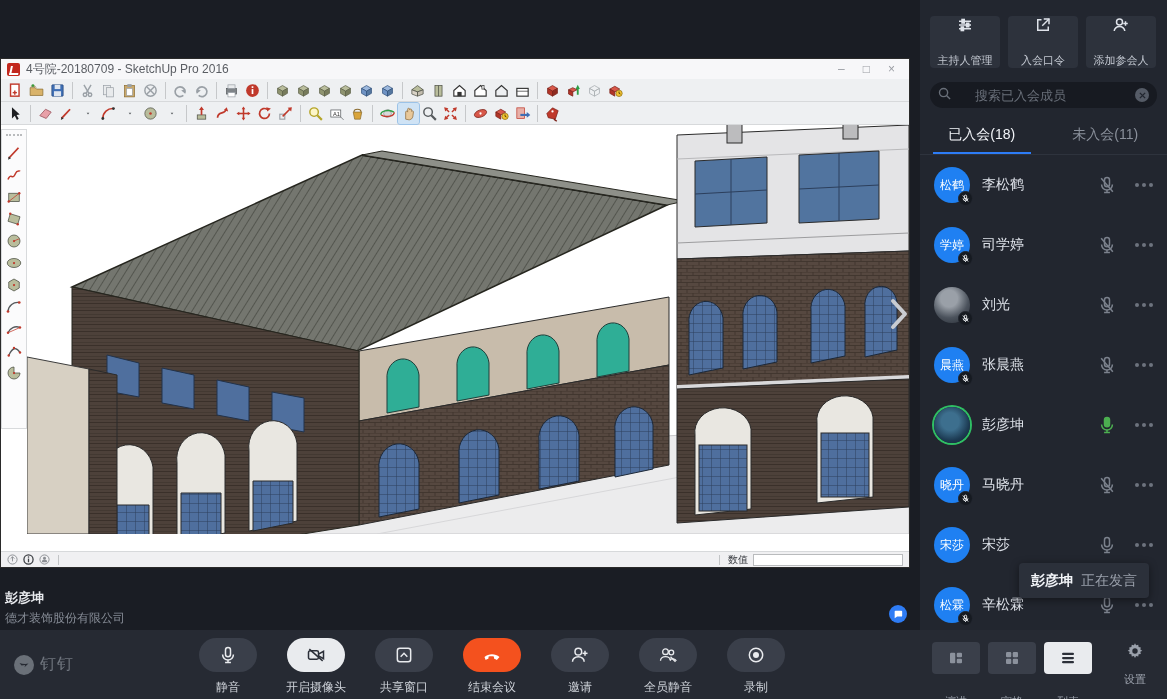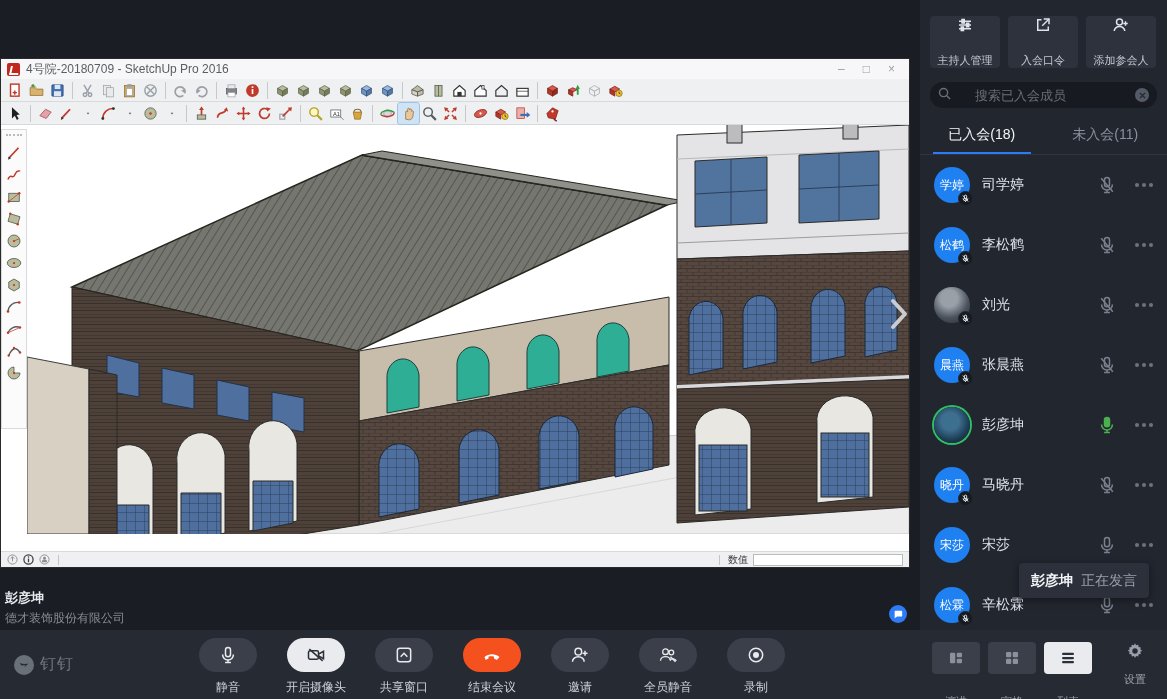--- a/index.html
+++ b/index.html
@@ -802,22 +802,22 @@
         <div class="prow show-badge">
         <span class="avatar avatar-blue"><span class="badge">
             <svg viewBox="0 0 24 24">
                 <g fill="none" stroke="#e8eaee" stroke-width="2.6">
                   <rect x="9" y="3" width="6" height="11" rx="3"></rect>
                   <path d="M5.5 11.5a6.5 6.5 0 0 0 13 0"></path>
                   <line x1="12" y1="18" x2="12" y2="21"></line>
                   <line x1="5" y1="4" x2="19" y2="20"></line>
                 </g>
               </svg>
-          </span>学婷</span>
-        <span class="pname">司学婷</span>
+          </span>松鹤</span>
+        <span class="pname">李松鹤</span>
         <span class="pmic"><svg viewBox="0 0 24 24">
               <g fill="none" stroke="#7b818c" stroke-width="1.8">
                 <rect x="9" y="3" width="6" height="11" rx="3"></rect>
                 <path d="M5.5 11.5a6.5 6.5 0 0 0 13 0"></path>
                 <line x1="12" y1="18" x2="12" y2="21"></line>
                 <line x1="8.5" y1="21" x2="15.5" y2="21"></line>
                 <line x1="5" y1="4" x2="19" y2="20"></line>
               </g>
             </svg></span>
         <span class="pmore">
@@ -829,22 +829,22 @@
         <div class="prow show-badge">
         <span class="avatar avatar-blue"><span class="badge">
             <svg viewBox="0 0 24 24">
                 <g fill="none" stroke="#e8eaee" stroke-width="2.6">
                   <rect x="9" y="3" width="6" height="11" rx="3"></rect>
                   <path d="M5.5 11.5a6.5 6.5 0 0 0 13 0"></path>
                   <line x1="12" y1="18" x2="12" y2="21"></line>
                   <line x1="5" y1="4" x2="19" y2="20"></line>
                 </g>
               </svg>
-          </span>松鹤</span>
-        <span class="pname">李松鹤</span>
+          </span>学婷</span>
+        <span class="pname">司学婷</span>
         <span class="pmic"><svg viewBox="0 0 24 24">
               <g fill="none" stroke="#7b818c" stroke-width="1.8">
                 <rect x="9" y="3" width="6" height="11" rx="3"></rect>
                 <path d="M5.5 11.5a6.5 6.5 0 0 0 13 0"></path>
                 <line x1="12" y1="18" x2="12" y2="21"></line>
                 <line x1="8.5" y1="21" x2="15.5" y2="21"></line>
                 <line x1="5" y1="4" x2="19" y2="20"></line>
               </g>
             </svg></span>
         <span class="pmore">

